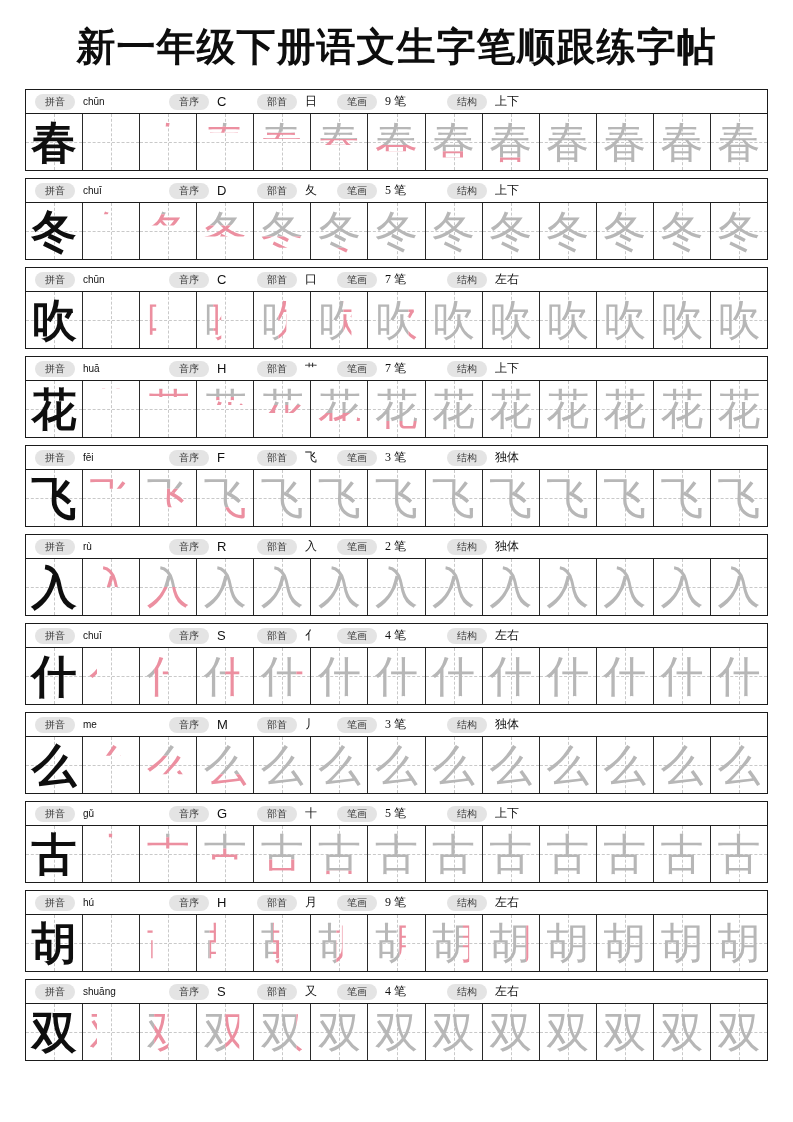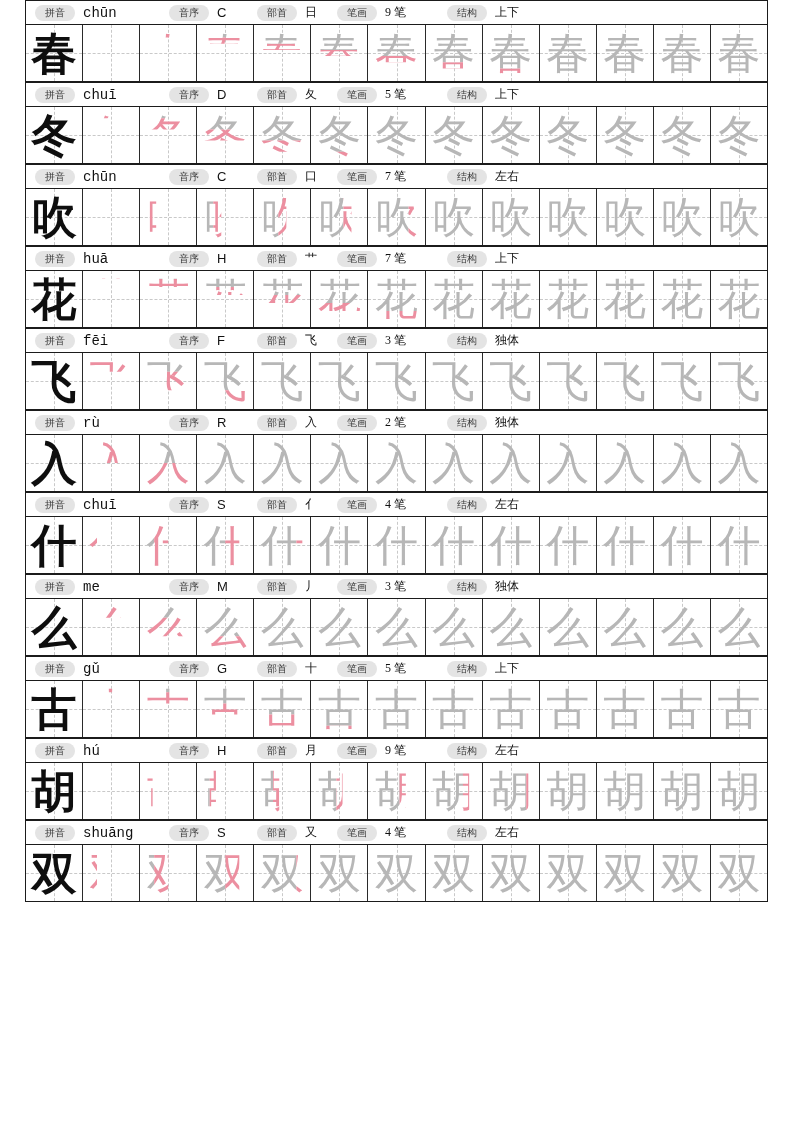--- a/index.html
+++ b/index.html
@@ -7,33 +7,33 @@
   .page { width:793px; height:1122px; background:#fff; overflow:hidden; }
 
   .title {
     text-align:center; font-size:39px; font-weight:800; color:#0d0d0d;
     letter-spacing:1px; margin:20px 0 15px 0;
     font-family:"Liberation Sans", sans-serif;
   }
 
   .rows { margin:0 25px; }
 
-  .row-block { border:1.5px solid #1b1b1b; background:#fff; }
+  .row-block { border:1.5px solid #1b1b1b; margin-bottom:7px; background:#fff; }
 
   .row-header {
     height:24px; display:flex; align-items:center;
     border-bottom:1.5px solid #1b1b1b; padding-left:9px;
   }
   .badge {
     background:#e4e4e4; color:#3a3a3a; font-size:10px; line-height:1;
     padding:3px 10px; border-radius:9px; margin-right:8px;
     font-family:"Liberation Serif", serif; white-space:nowrap;
   }
   .val { color:#111; white-space:nowrap; }
-  .val-pinyin   { width:86px;  font-size:14px; font-family:Liberation Mono, monospace; }
+  .val-pinyin   { width:86px;  font-size:10px; font-family:Liberation Sans, sans-serif; }
   .val-alpha    { width:40px;  font-size:13px; font-family:"Liberation Sans", sans-serif; }
   .val-radical  { width:32px;  font-size:12px; font-family:"Liberation Serif", serif; }
   .val-strokes  { width:62px;  font-size:12px; font-family:"Liberation Serif", serif; }
   .val-structure{ font-size:12px; font-family:"Liberation Serif", serif; }
 
   .row-cells { display:flex; height:56px; }
   .cell {
     flex:1 1 0; position:relative; border-right:1.2px solid #2a2a2a;
     overflow:hidden;
   }
@@ -58,20 +58,21 @@
 
   .footer {
     text-align:center; font-size:21px; color:#111; margin-top:3px;
     white-space:pre; font-family:"Liberation Serif", serif; letter-spacing:6px;
   }
 </style>
 </head>
 <body>
 
 <div class="page">
+  <div class="title">新一年级下册语文生字笔顺跟练字帖</div>
   <div class="rows" id="rows">
       <div class="row-block">
         <div class="row-header">
           <span class="badge">拼音</span>
           <span class="val val-pinyin">chūn</span>
           <span class="badge">音序</span>
           <span class="val val-alpha">C</span>
           <span class="badge">部首</span>
           <span class="val val-radical">日</span>
           <span class="badge">笔画</span>

